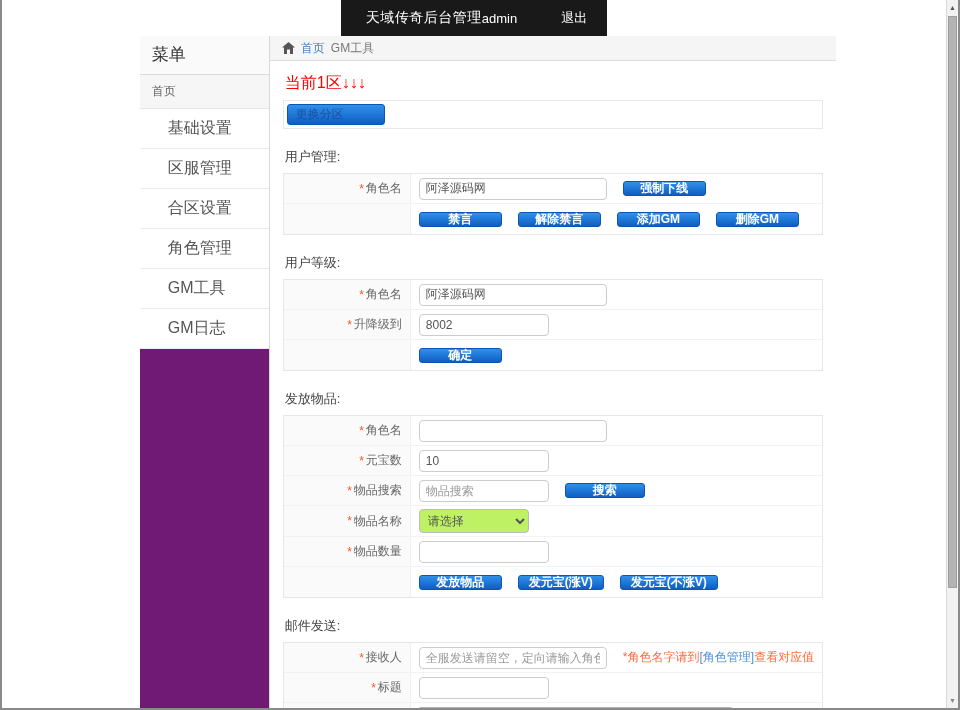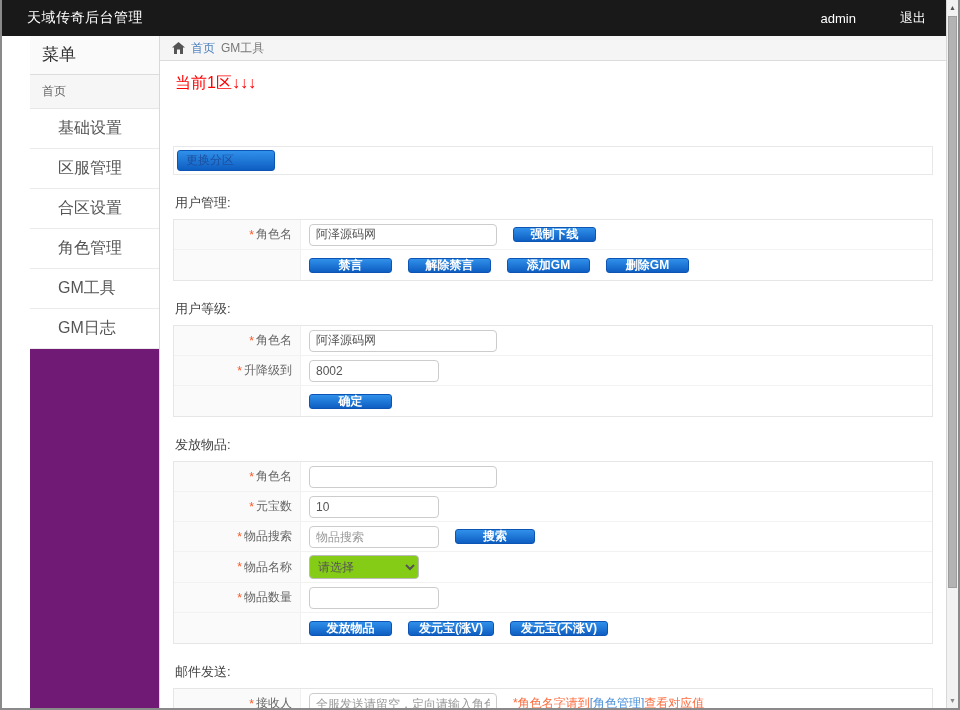--- a/index.html
+++ b/index.html
@@ -5,21 +5,21 @@
   * { margin:0; padding:0; box-sizing:border-box; }
   html,body { background:#fff; }
   body { font-family:"Liberation Sans","DejaVu Sans",sans-serif; }
 
   .screen {
     width:960px; height:710px;
     border:2px solid #8a8a8a; border-top:none;
     display:flex; overflow:hidden; position:relative;
     background:#fff;
   }
-  .window { flex:1; display:flex; flex-direction:column; min-width:0; }
+  .window { flex:1; display:flex; flex-direction:column; min-width:0;align-items:center; }
 
   
   .topbar {
     height:36px; background:#191919; color:#fff;
     display:flex; align-items:center; flex-shrink:0;
     padding:0 20px 0 25px;
   }
   .topbar-title { font-size:14px; font-weight:500; letter-spacing:0.5px; }
   .topbar-right { margin-left:auto; display:flex; align-items:center; gap:44px; }
   .topbar-link { font-size:13px; color:#fff; cursor:pointer; }
@@ -46,21 +46,21 @@
   .main { flex:1; display:flex; flex-direction:column; min-width:0; }
   .breadcrumb {
     height:25px; flex-shrink:0; background:#f5f5f5; border-bottom:1px solid #dcdcdc;
     display:flex; align-items:center; padding:0 12px; gap:6px; font-size:12px; color:#777;
   }
   .crumb-home { color:#4a7fbf; cursor:pointer; }
   .home-icon { width:13px; height:12px; display:inline-block; }
   .content { flex:1; background:#fff; padding:10px 13px; overflow:hidden; }
 
   .zone-notice { color:#f00; font-size:16px; padding:2px 0 6px 2px; }
-  .zone-box { border:1px solid #e8e8e8; padding:3px;margin-top:46px; }
+  .zone-box { border:1px solid #e8e8e8; padding:3px; }
 
   .btn {
     display:inline-flex; align-items:center; justify-content:center;
     background:linear-gradient(180deg,#3090ea 0%,#0e5ec2 100%);
     border:1px solid #0d55b5; border-radius:3px;
     color:#fff; font-size:12px; font-weight:bold;
     height:15px; min-width:83px; padding:0 10px; cursor:pointer;
   }
   .btn-zone {
     height:21px; min-width:98px; font-weight:normal; color:#1d4f9e;
@@ -84,21 +84,21 @@
   input[type=text] {
     height:22px; border:1px solid #ccc; border-radius:4px;
     font-size:12px; color:#555; padding:0 6px; outline:none;
     font-family:"Liberation Sans","DejaVu Sans",sans-serif;
   }
   input[type=text]::placeholder { color:#999; }
   .in-wide { width:188px; }
   .in-med { width:130px; }
   select {
     height:24px; width:110px; border:1px solid #bbb; border-radius:4px;
-    font-size:12px; color:#555; padding:0 4px; background:#84cc16; outline:none;
+    font-size:12px; color:#555; padding:0 4px; background:#bef264; outline:none;
     font-family:Liberation Serif, serif;
   }
   textarea {
     width:313px; height:78px; border:1px solid #b5b5b5; border-radius:1px;
     font-size:12px; color:#555; padding:4px 6px; resize:none; outline:none;
     font-family:"Liberation Sans","DejaVu Sans",sans-serif;
   }
   textarea::placeholder { color:#666; }
   .hint { font-size:12px; white-space:nowrap; }
   .hint-orange { color:#ff6a3c; }

